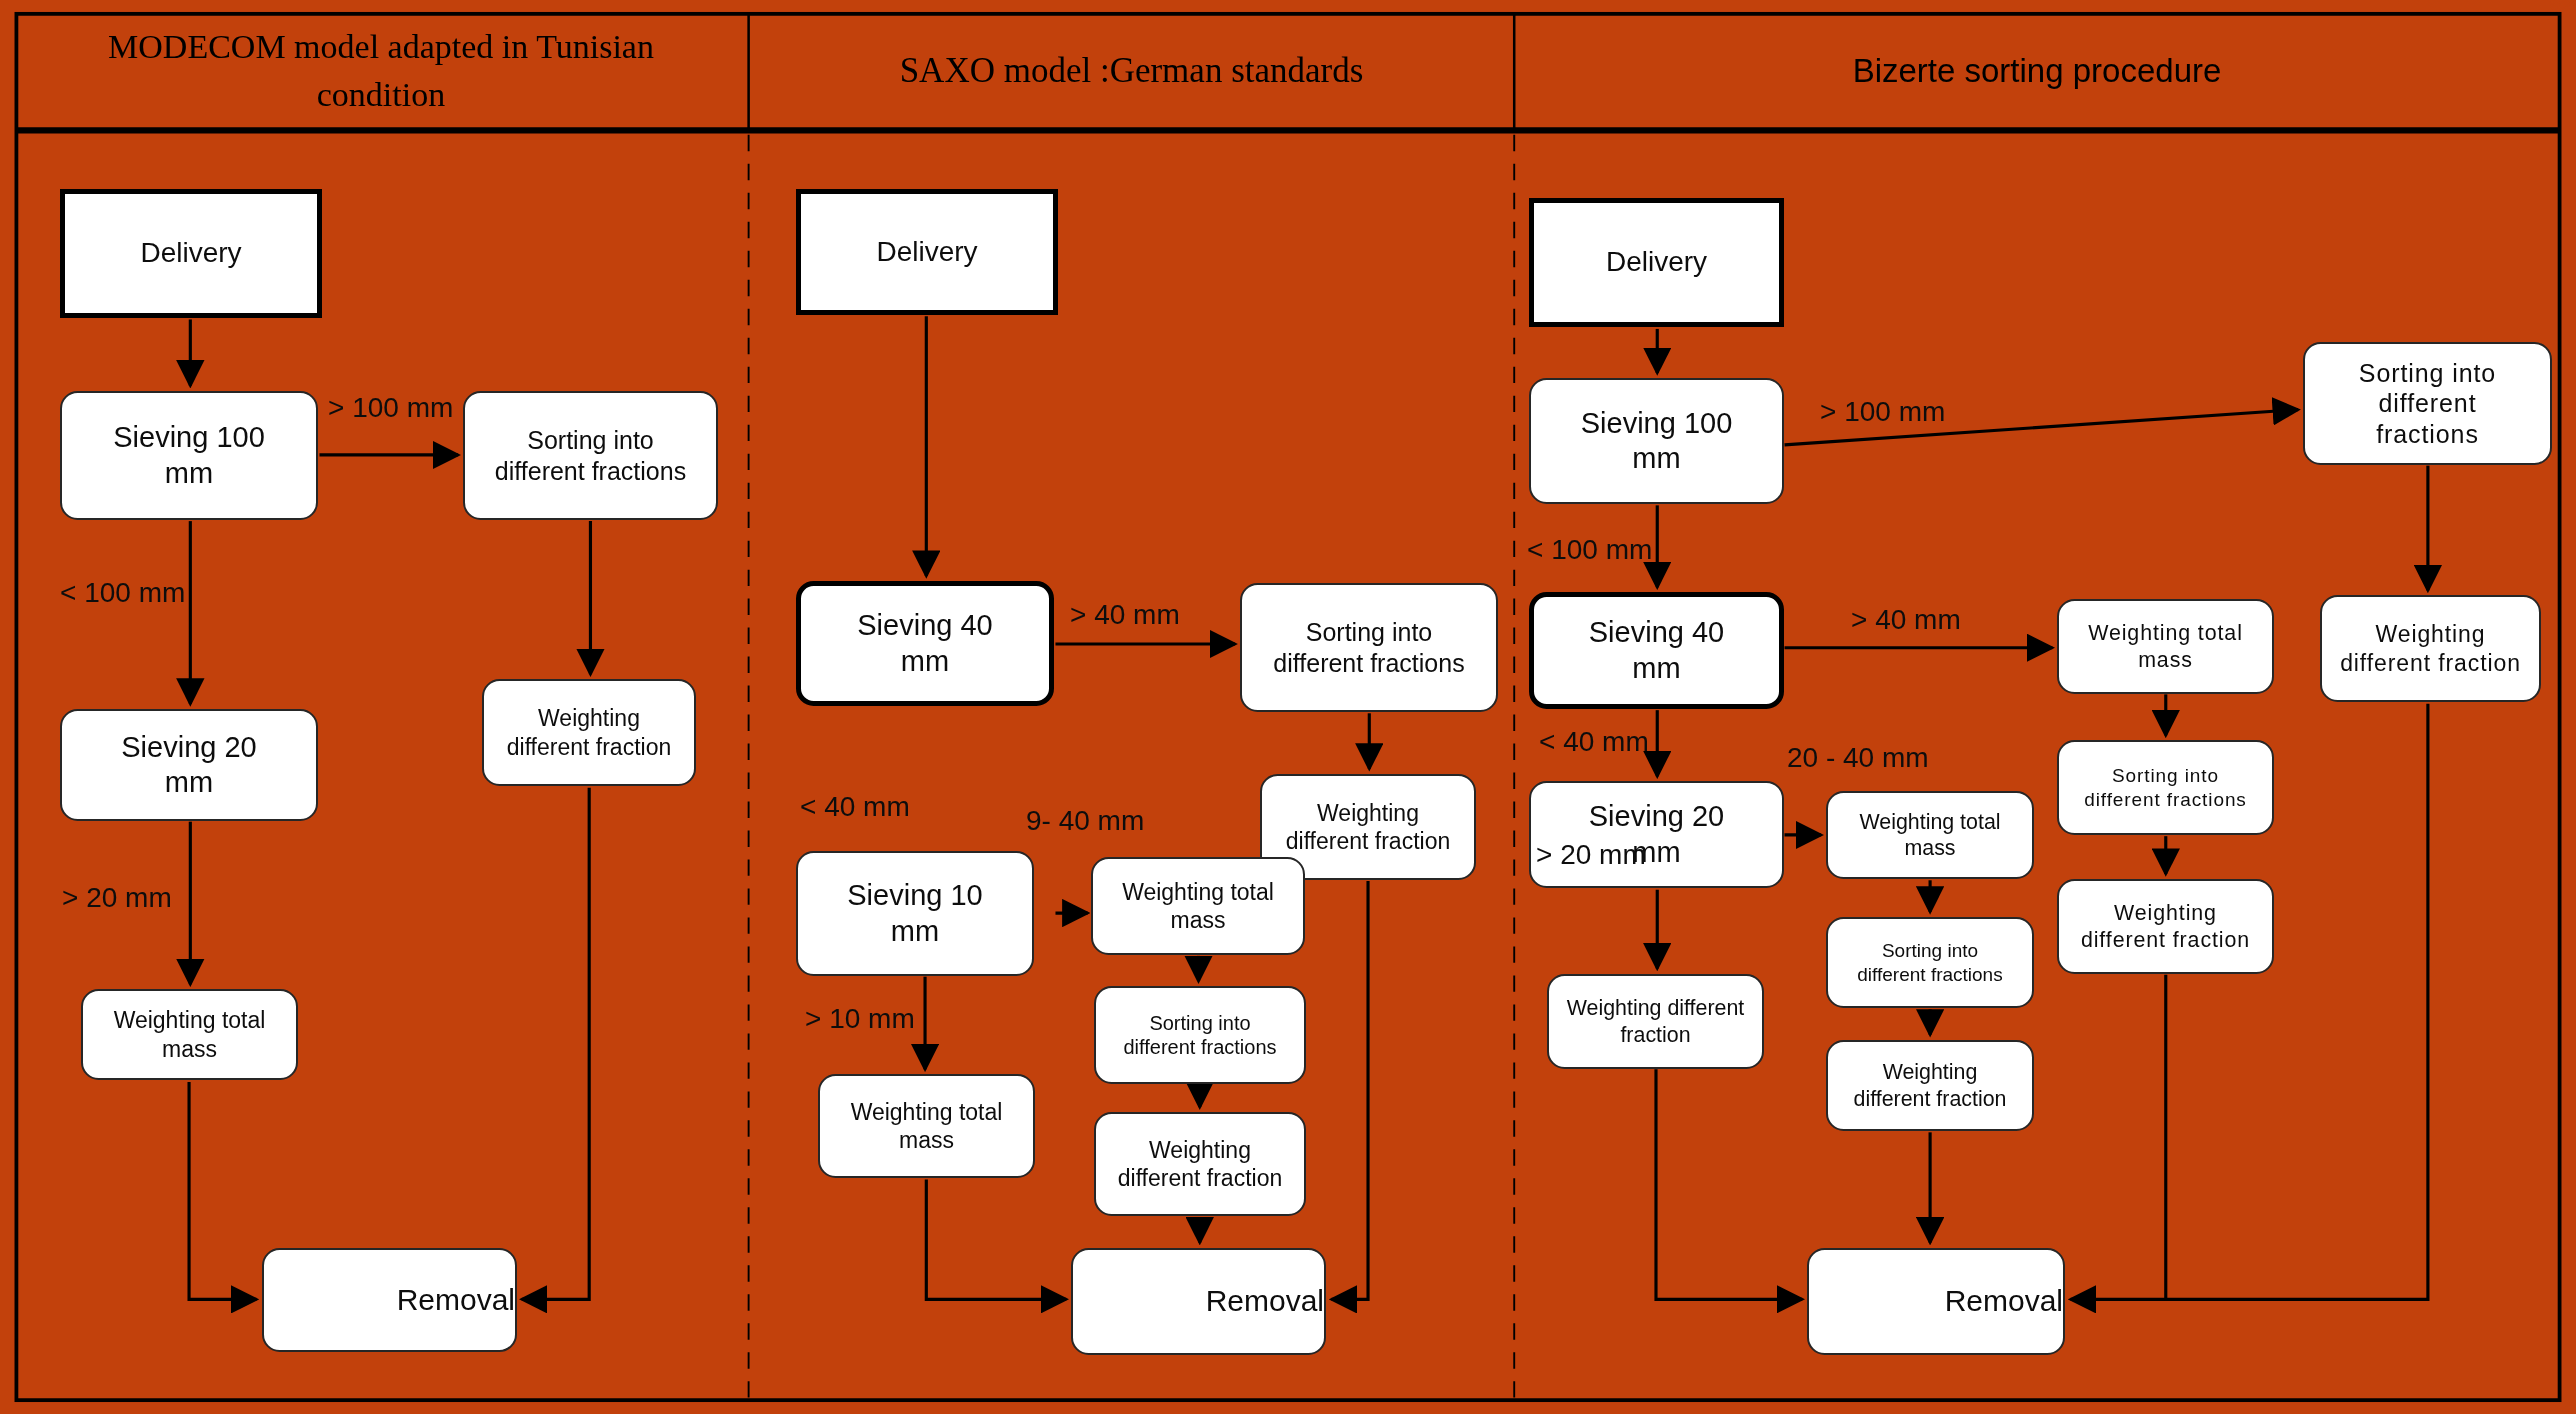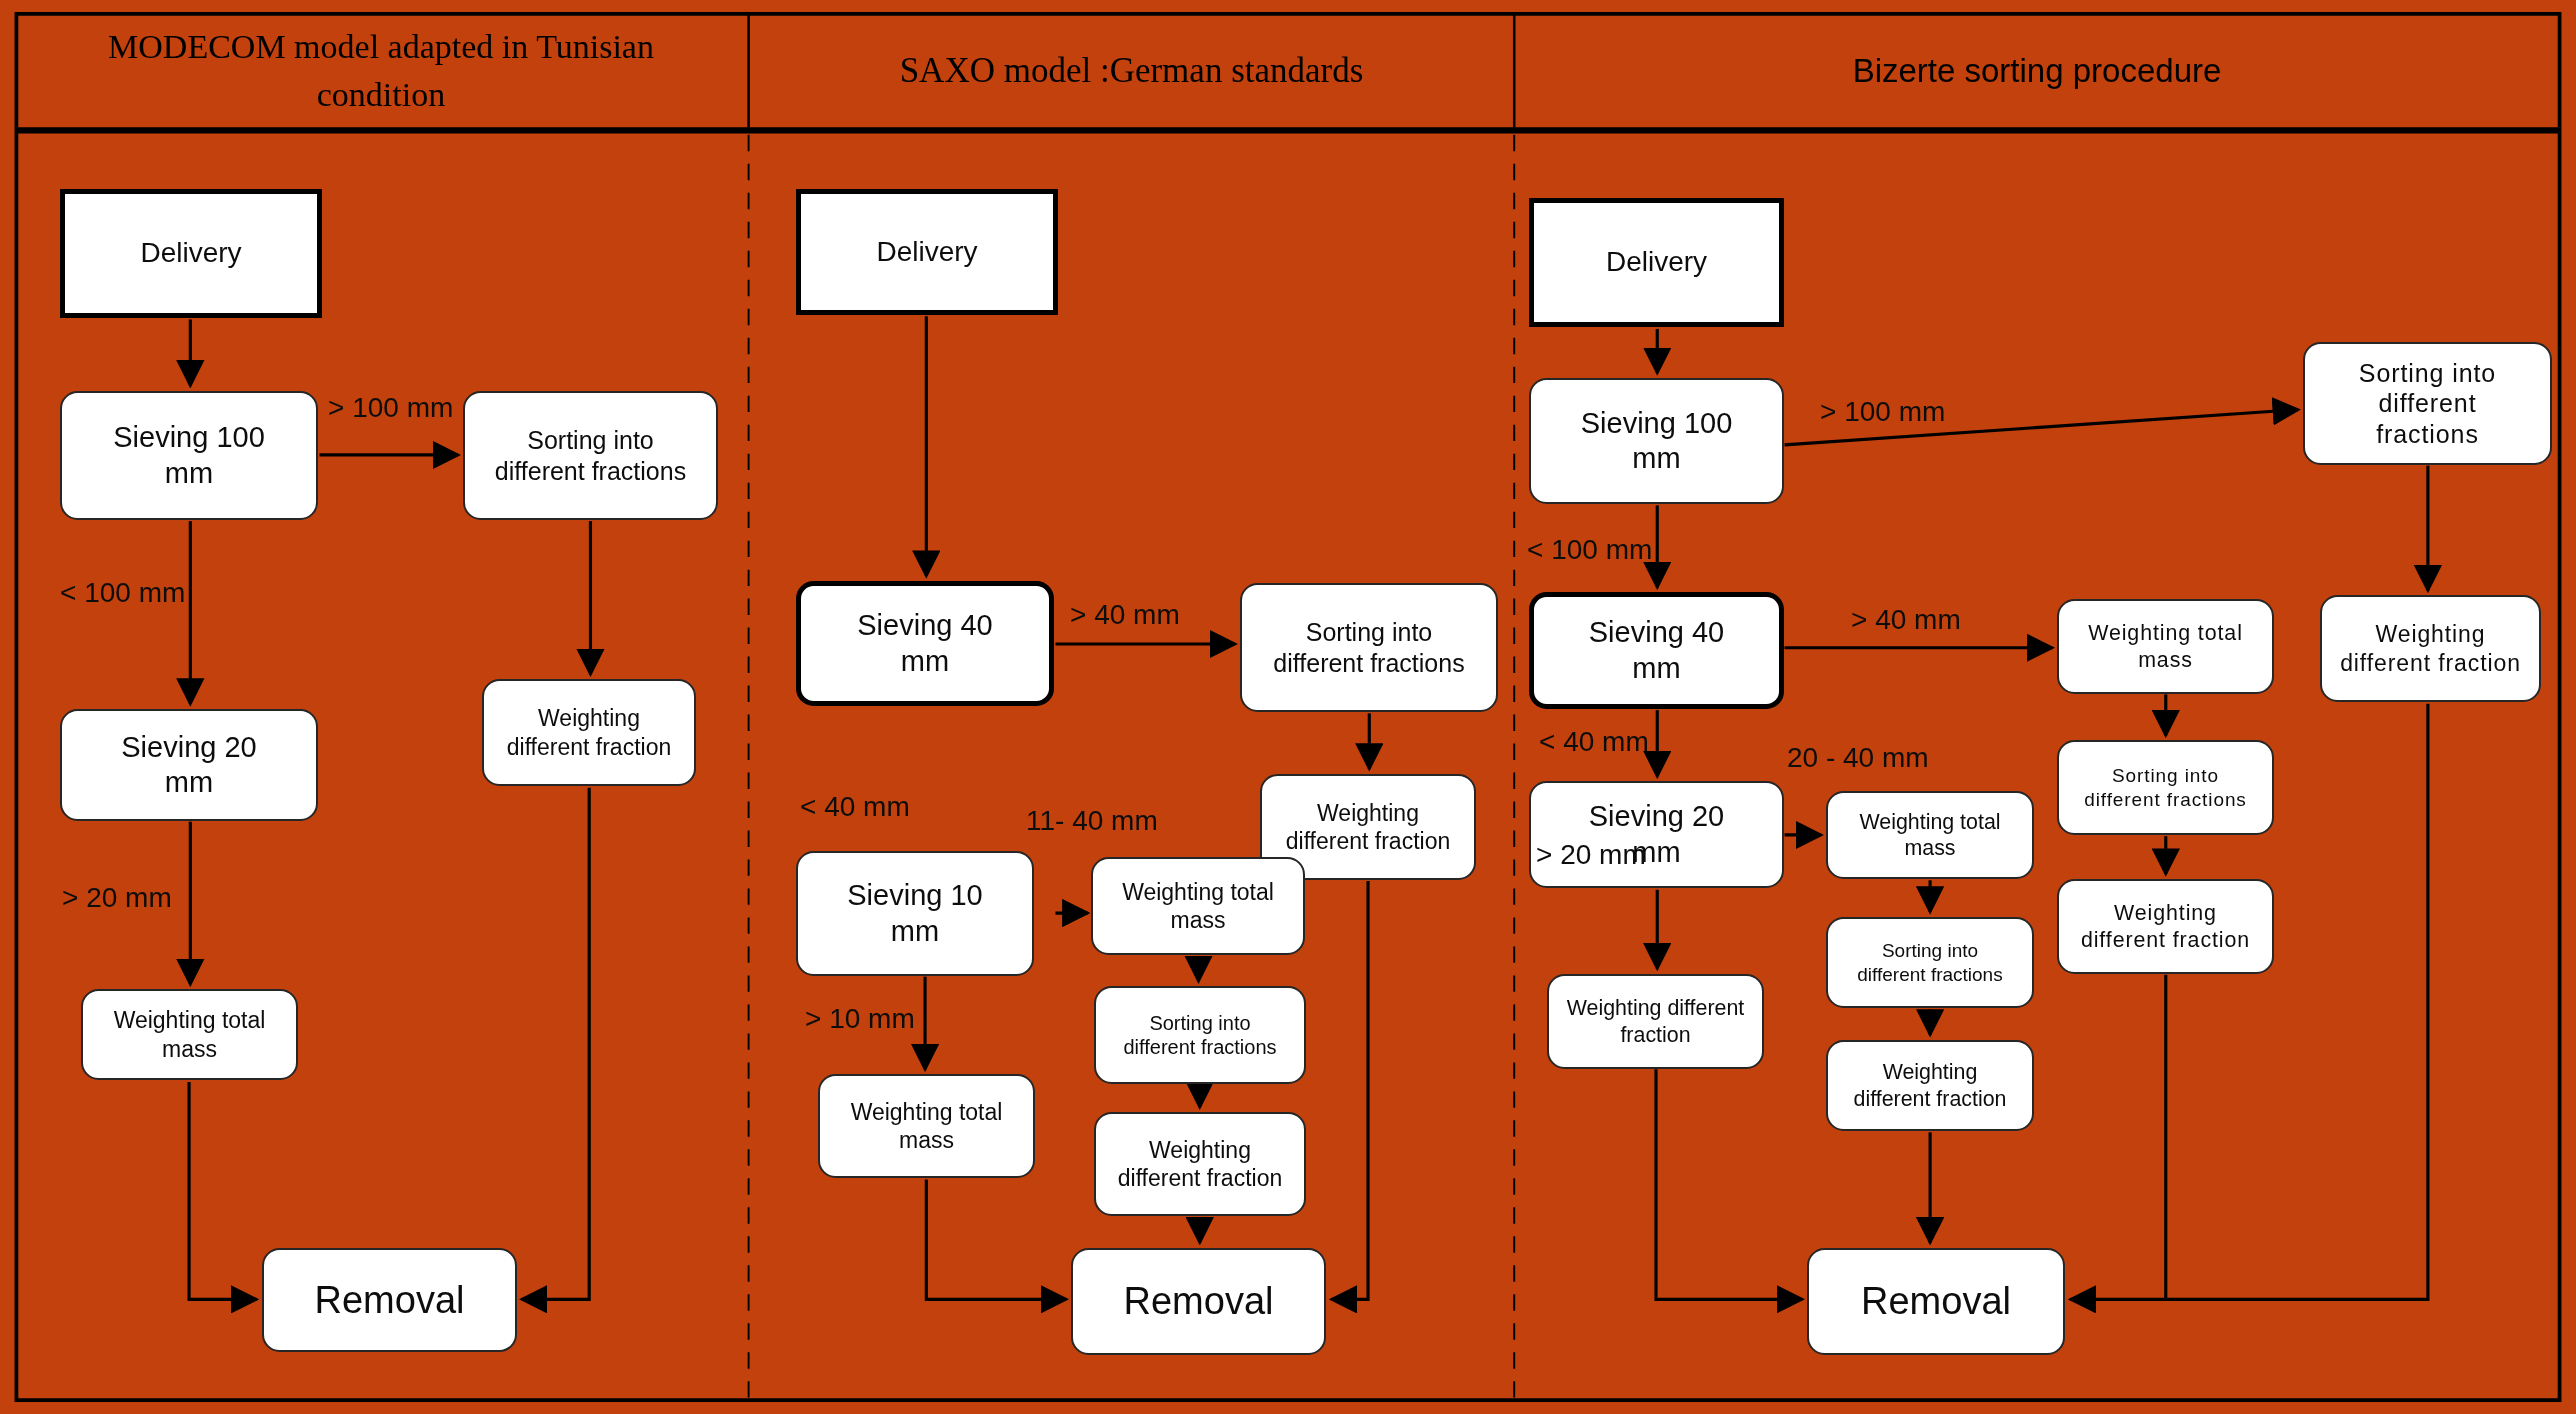--- a/index.html
+++ b/index.html
@@ -7,21 +7,21 @@
          font-family:"Liberation Sans", sans-serif;color:#111;}
   svg.wires{position:absolute;left:0;top:0;width:2576px;height:1414px;}
   .hdr{position:absolute;display:flex;align-items:center;justify-content:center;text-align:center;color:#000;}
   .hdr.serif{font-family:"Liberation Serif","DejaVu Serif",serif;}
   .hdr.sans{font-family:"Liberation Sans", sans-serif;}
   .node{position:absolute;display:flex;align-items:center;justify-content:center;text-align:center;
         background:#fff;border:2.2px solid #262626;border-radius:17.6px;line-height:1.22;color:#0d0d0d;
         box-sizing:border-box;}
   .node.square{border-radius:0;border:5.7px solid #000;font-size:28px;}
   .node.thick{border:5px solid #000;}
-  .f48{font-size:38px;}
+  .f48{font-size:30px;justify-content:flex-end;}
   .f46{font-size:29px;justify-content:flex-end;}
   .f40{font-size:25px;}
   .f36{font-size:23px;}
   .f34{font-size:21.4px;}
   .f32{font-size:20px;}
   .f30{font-size:19px;}
   .pad60{padding:0 38px;}
   .pad40{padding:0 25px;}
   .pad30{padding:0 17.6px;}
   .ls{letter-spacing:0.9px;}
@@ -153,21 +153,21 @@
     </div>
   <div class="node f36 pad30" style="left:818px;top:1074px;width:217px;height:104px;">
       <span>Weighting total mass</span>
     </div>
   <div class="node f48" style="left:1071px;top:1248px;width:255px;height:107px;">
       <span>Removal</span>
     </div>
 
   <div class="elabel" style="left:1070px;top:599px;">&gt; 40 mm</div>
   <div class="elabel" style="left:800px;top:791px;">&lt; 40 mm</div>
-  <div class="elabel" style="left:1026px;top:805px;">11- 40 mm</div>
+  <div class="elabel" style="left:1026px;top:805px;">9- 40 mm</div>
   <div class="elabel" style="left:805px;top:1003px;">&gt; 10 mm</div>
 
   <div class="node square" style="left:1529px;top:198px;width:255px;height:129px;">
       <span>Delivery</span>
     </div>
   <div class="node f46 pad60" style="left:1529px;top:378px;width:255px;height:126px;">
       <span>Sieving 100 mm</span>
     </div>
   <div class="node f40 pad40 ls" style="left:2303px;top:342px;width:249px;height:123px;">
       <span>Sorting into different fractions</span>

